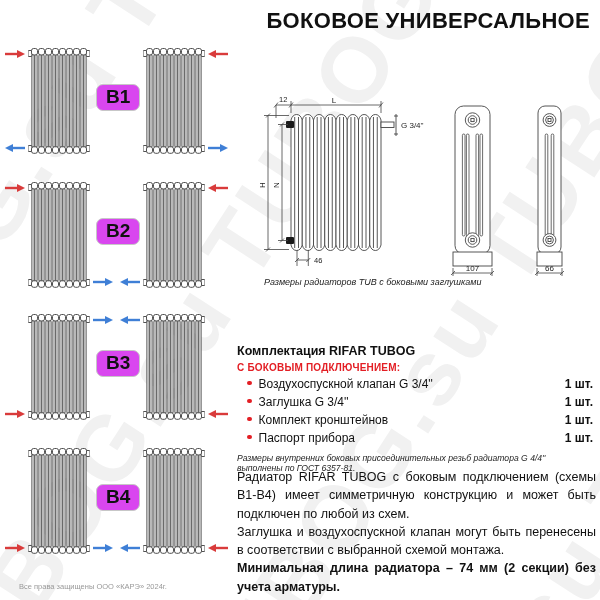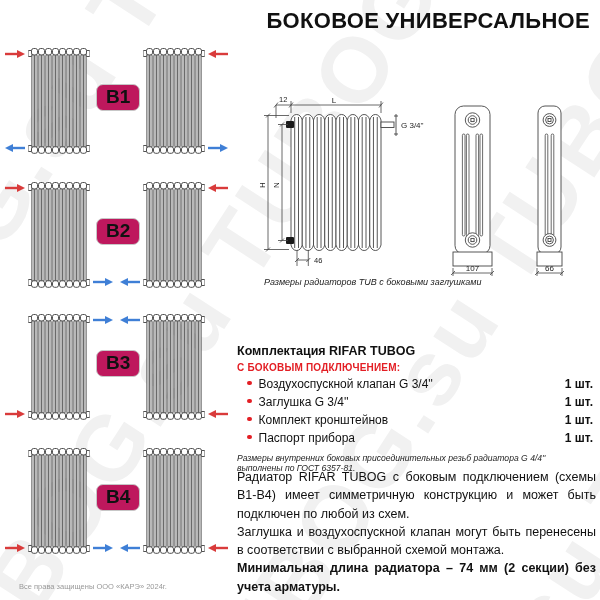--- a/index.html
+++ b/index.html
@@ -17,21 +17,21 @@
   .wm-line.off{padding-left:140px;}
   .content{position:absolute;inset:0;z-index:1;}
   
   .page-title{position:absolute;top:7px;right:10px;width:430px;text-align:right;
     font-weight:800;font-size:22px;line-height:1.28;letter-spacing:.3px;color:#111;}
   
   .row{position:absolute;left:0;width:250px;height:112px;}
   .row.r1{top:46px}.row.r2{top:180px}.row.r3{top:312px}.row.r4{top:446px}
   .rad{position:absolute;width:62px;height:108px;top:1px;}
   .rad.l{left:28px}.rad.r{left:143px}
-  .scheme-label{position:absolute;left:96px;top:38px;background:#be185d;
+  .scheme-label{position:absolute;left:96px;top:38px;background:#d946ef;
     border:1.5px solid #c7c7c7;border-radius:7px;padding:1px 9px 2px 9px;
     font-weight:bold;font-size:19px;color:#111;}
   .arrow{position:absolute;width:20px;height:10px;line-height:0;}
   .arrow.red{color:var(--supply,#d93b3b)}
   .arrow.blue{color:var(--return,#3f7fd6)}
   .arrow.left svg{transform:scaleX(-1)}
   .a-tl{left:-23px;top:2px}.a-bl{left:-23px;bottom:2px}
   .a-tr{right:-23px;top:2px}.a-br{right:-23px;bottom:2px}
   
   .tech-front{position:absolute;left:258px;top:90px;}

